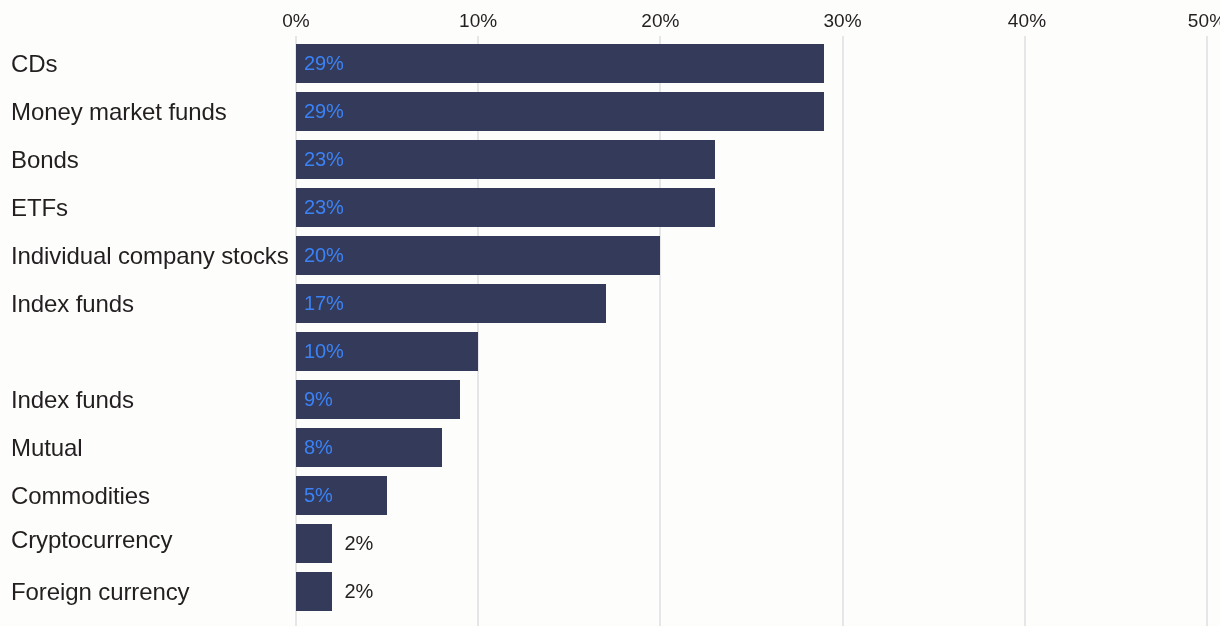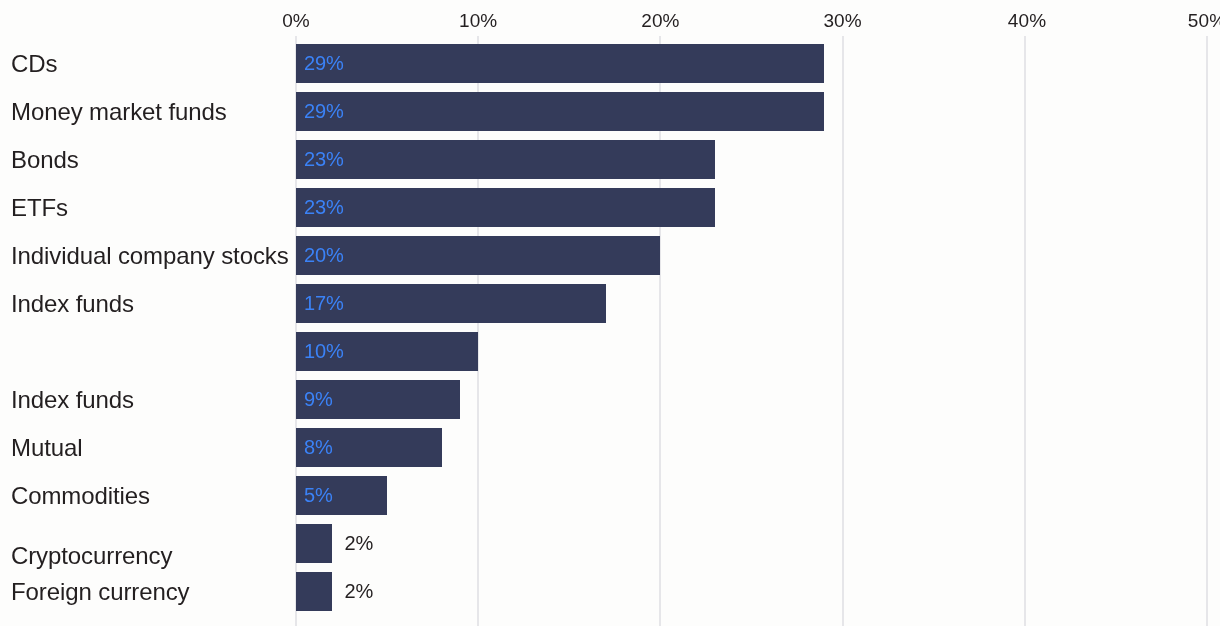--- a/index.html
+++ b/index.html
@@ -142,21 +142,21 @@
   <div class="cat-labels">
       <div class="cat-label" style="top: 44px;">CDs</div>
       <div class="cat-label" style="top: 92px;">Money market funds</div>
       <div class="cat-label" style="top: 140px;">Bonds</div>
       <div class="cat-label" style="top: 188px;">ETFs</div>
       <div class="cat-label" style="top: 236px;">Individual company stocks</div>
       <div class="cat-label" style="top: 284px;">Index funds</div>
       <div class="cat-label" style="top: 380px;">Index funds</div>
       <div class="cat-label" style="top: 428px;">Mutual</div>
       <div class="cat-label" style="top: 476px;">Commodities</div>
-      <div class="cat-label" style="top: 536px;">Cryptocurrency</div>
+      <div class="cat-label" style="top: 520px;">Cryptocurrency</div>
       <div class="cat-label" style="top: 572px;">Foreign currency</div>
     </div>
 
   <div class="bars-layer">
       <div class="bar-row" style="top: 44px; width: 911px;">
         <div class="bar" style="width: 528.38px; background: rgb(52, 59, 90);"></div>
         <span class="bar-value inside">29%</span>
       </div>
       <div class="bar-row" style="top: 92px; width: 911px;">
         <div class="bar" style="width: 528.38px; background: rgb(52, 59, 90);"></div>

